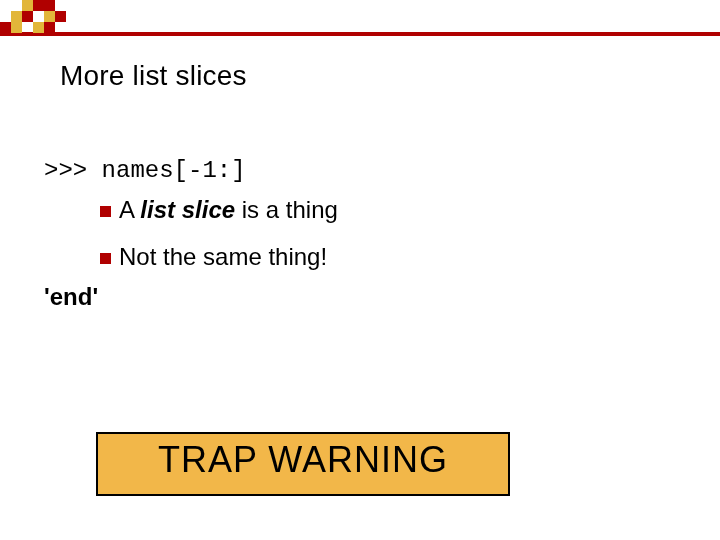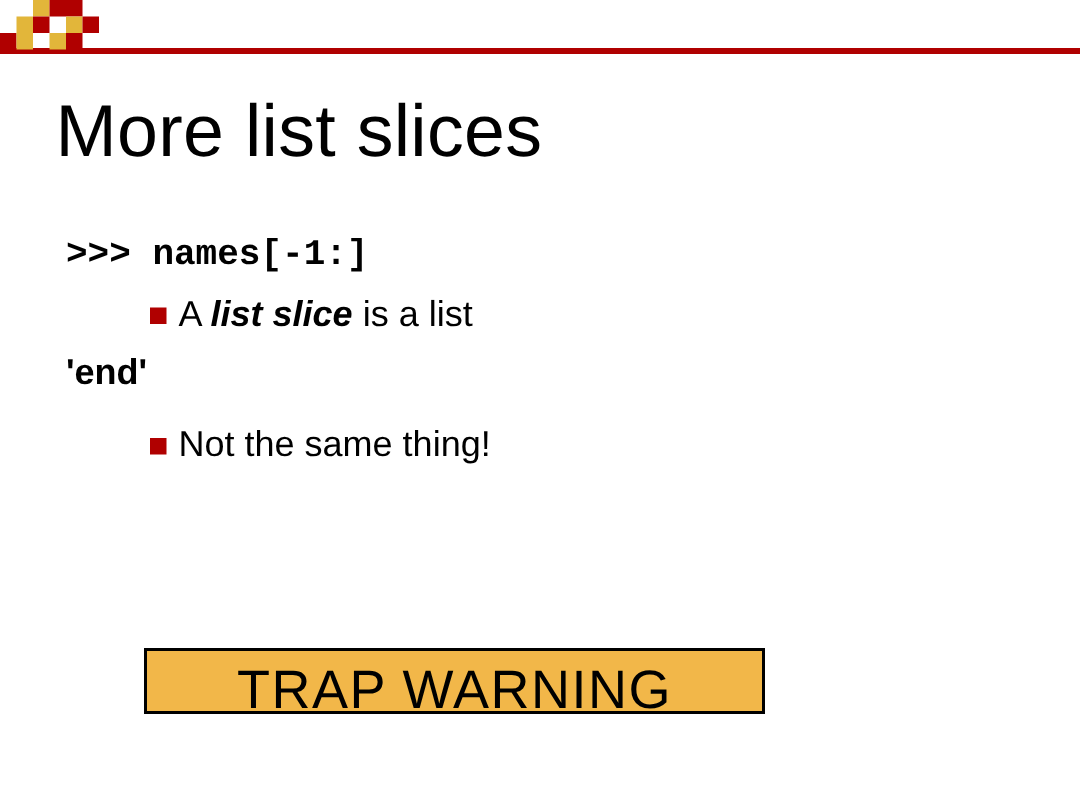--- a/index.html
+++ b/index.html
@@ -33,37 +33,37 @@
     height: 4px;
     background: #b00000;
   }
   .deco .sq {
     position: absolute;
     width: 11px;
     height: 11px;
   }
   .title {
     position: absolute;
-    left: 37px;
+    left: 60px;
     top: 60px;
-    font-size: 49px;
+    font-size: 28px;
     font-weight: 400;
     letter-spacing: 0.2px;
   }
   .body {
     position: absolute;
     left: 44px;
     top: 150px;
     width: 620px;
     font-size: 24px;
     line-height: 1.55;
   }
   .mono {
     font-family: "Courier New", Courier, monospace;
-    font-weight: bold;
+    font-weight: normal;
     font-size: 24px;
   }
   .line {
     margin: 0 0 2px 0;
   }
   .sub {
     padding-left: 56px;
   }
   .bullet {
     display: inline-block;
@@ -73,21 +73,21 @@
     margin-right: 8px;
     vertical-align: 1px;
   }
   .ital { font-style: italic; }
   .bold { font-weight: bold; text-align: center; }
   .warning {
     position: absolute;
     left: 96px;
     top: 432px;
     width: 414px;
-    height: 44px;
+    height: 64px;
     background: #f2b749;
     border: 2px solid #000;
     box-sizing: border-box;
     text-align: center;
     line-height: 52px;
     font-size: 36px;
     font-weight: 400;
     letter-spacing: 1px;
   }
   .nowrap { white-space: nowrap; }
@@ -110,23 +110,23 @@
       <div class="sq" style="left: 11px; top: 22px; background: rgb(226, 182, 58);"></div>
       <div class="sq" style="left: 33px; top: 22px; background: rgb(226, 182, 58);"></div>
       <div class="sq" style="left: 44px; top: 22px; background: rgb(176, 0, 0);"></div>
     </div>
 
   <div class="title">More list slices</div>
 
   <div class="body">
     <div class="line nowrap"><span class="mono">&gt;&gt;&gt; names[-1:]</span></div>
     <div class="line sub">
-      <span class="bullet"></span><span>A </span><span class="bold ital">list slice</span><span> is a list</span>
+      <span class="bullet"></span><span>A </span><span class="bold ital">list slice</span><span> is a thing</span>
     </div>
-    <div class="line"><span class="bold">'end'</span></div>
     <div class="line sub" style="margin-top:10px">
       <span class="bullet"></span><span>Not the same thing!</span>
     </div>
+    <div class="line"><span class="bold">'end'</span></div>
   </div>
 
   <div class="warning">TRAP WARNING</div>
 
 </div>
 
 </body></html>

